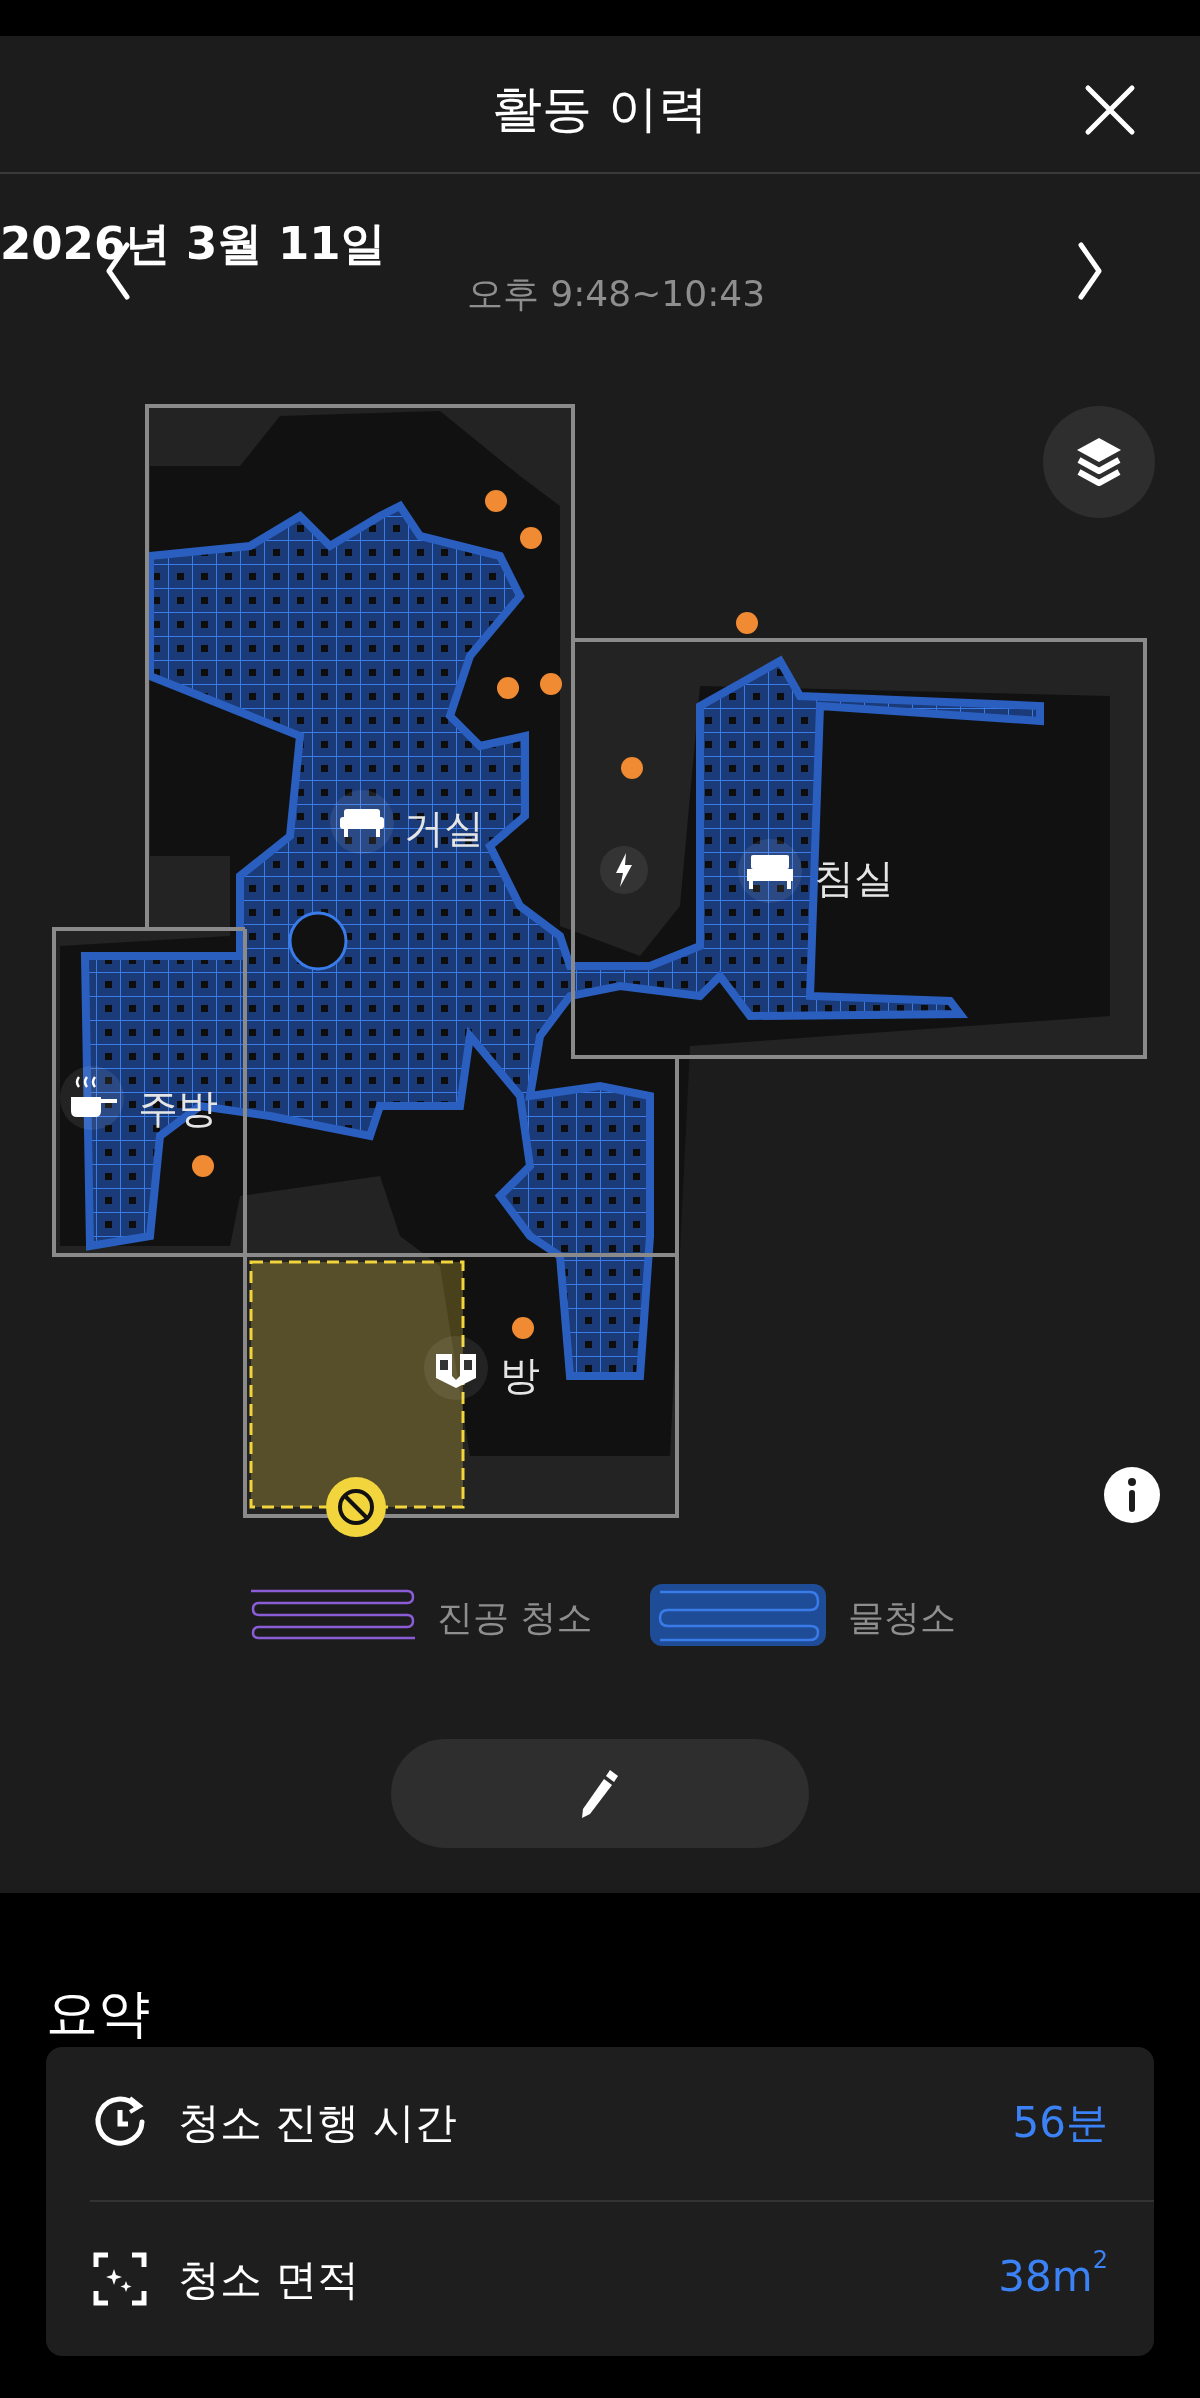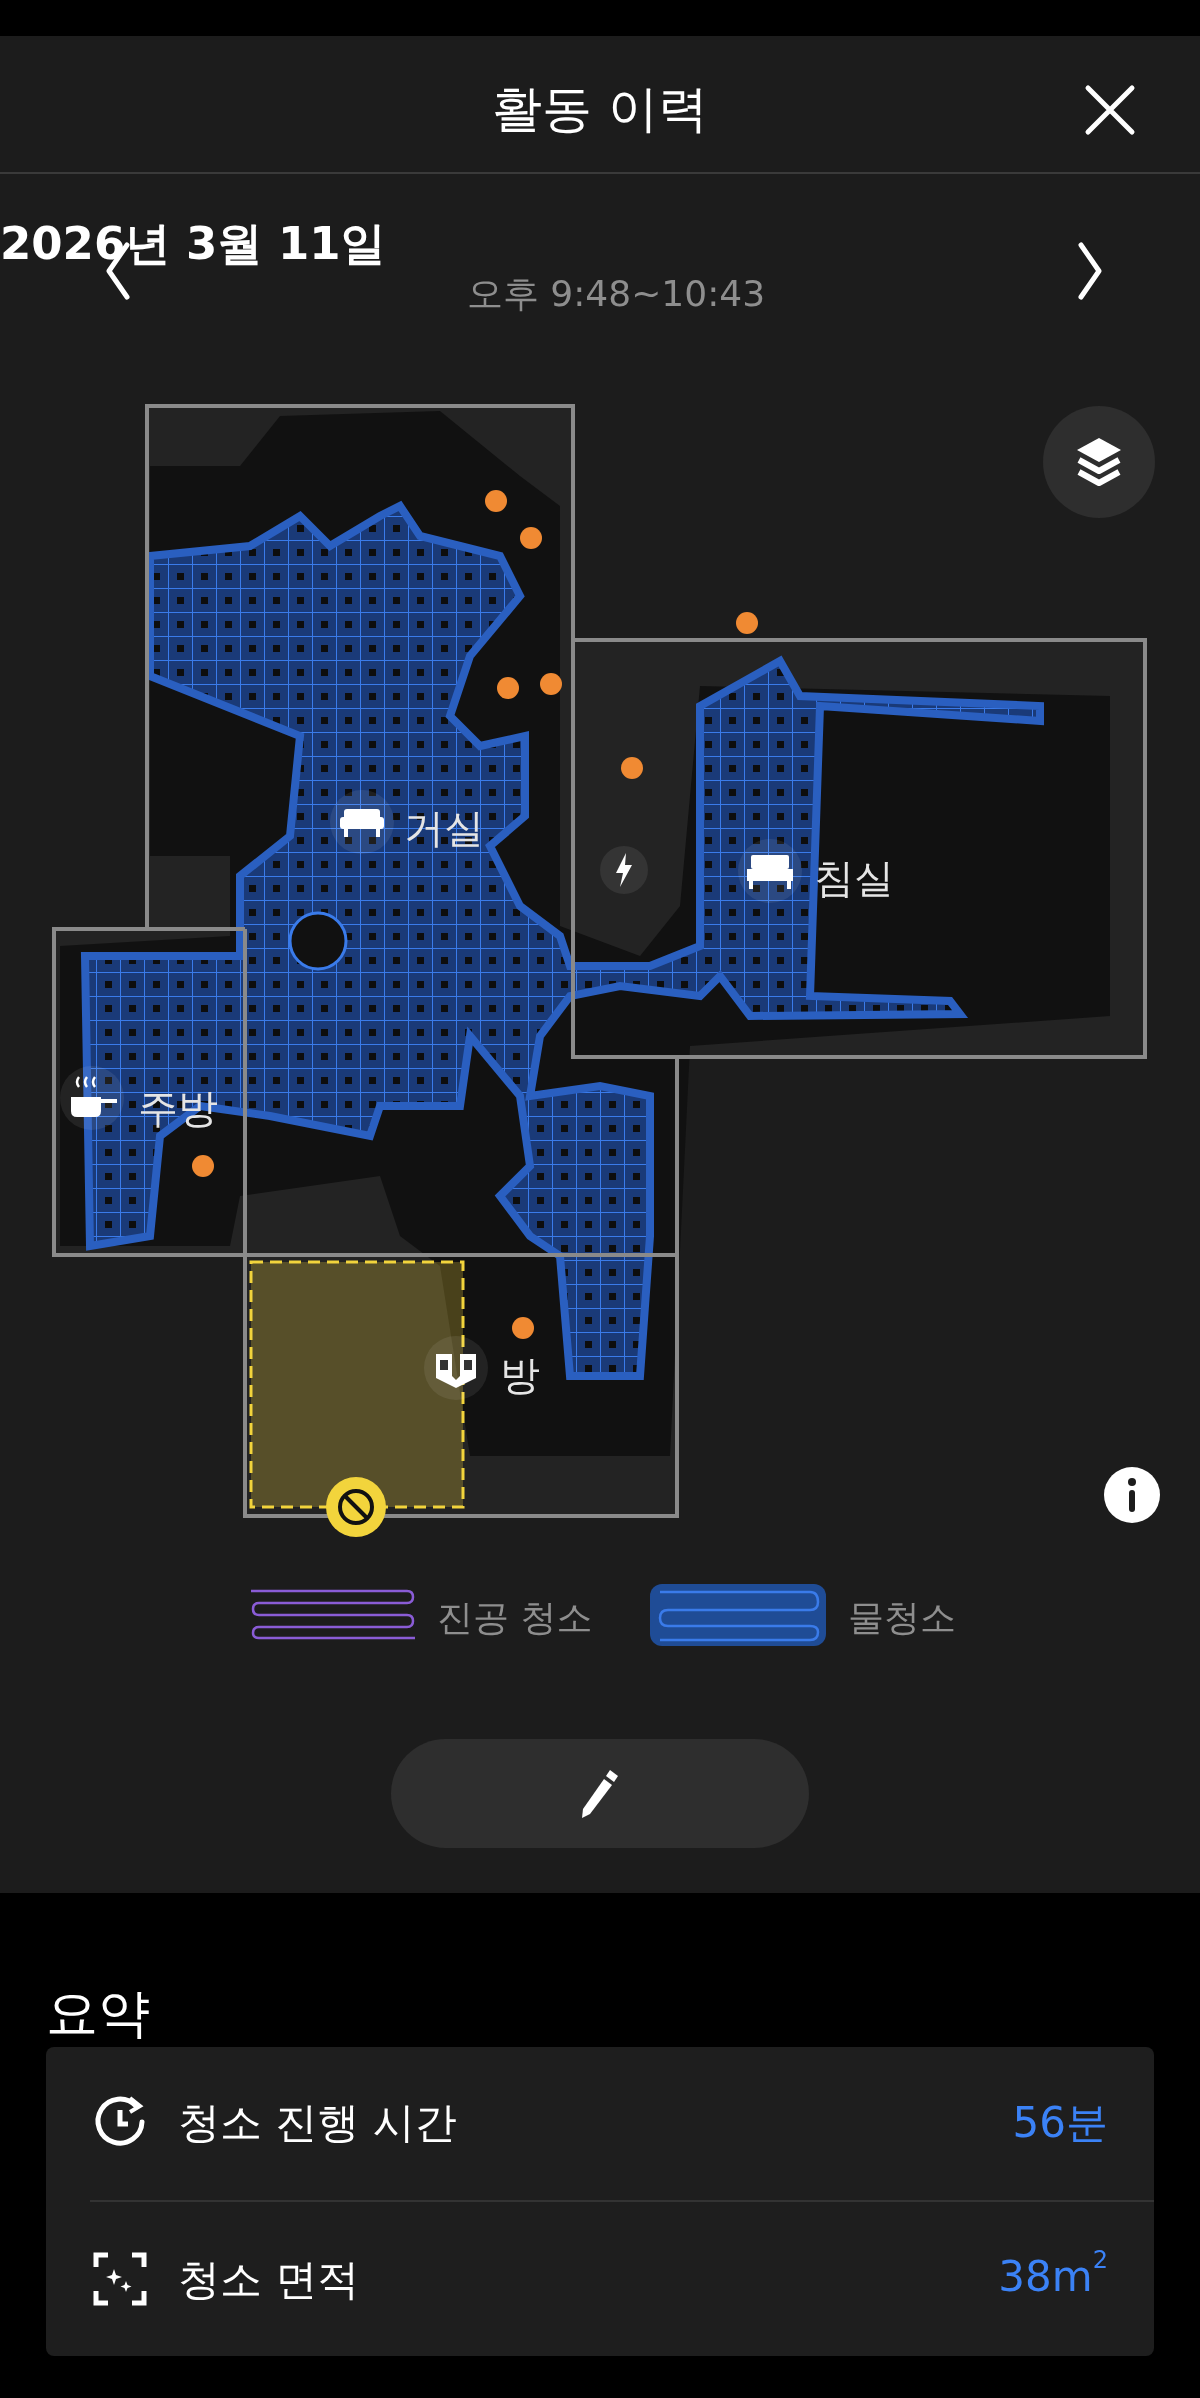--- a/index.html
+++ b/index.html
@@ -15,21 +15,21 @@
   .map { position: absolute; left: 0; top: 330px; width: 1200px; height: 1200px; }
   .layers-btn { position: absolute; left: 1043px; top: 370px; width: 112px; height: 112px; border-radius: 50%; background: #2e2e2e; cursor: pointer; display:flex; align-items:center; justify-content:center; }
   .info-btn { position: absolute; left: 1104px; top: 1431px; width: 56px; height: 56px; border-radius: 50%; background: #fff; cursor: pointer; display:flex; align-items:center; justify-content:center; }
   .room-label { position: absolute; font-size: 40px; color: #e5e5e5; }
   .room-icon { position: absolute; width: 64px; height: 64px; border-radius: 50%; background: rgba(255,255,255,0.08); display:flex; align-items:center; justify-content:center; }
   .legend { position: absolute; top: 1548px; left: 0; width: 1200px; height: 60px; text-align: right; }
   .legend-label { position: absolute; top: 10px; font-size: 36px; color: #8e8e8e; }
   .rules-btn { position: absolute; left: 391px; top: 1703px; width: 418px; height: 109px; border-radius: 55px; background: #2e2e2e; display:flex; align-items:center; justify-content:center; gap: 18px; cursor: pointer; }
   .rules-btn span { font-size: 42px; color: #fff; }
   .summary-title { position: absolute; left: 46px; top: 1945px; font-size: 52px; margin-top: 34px; }
-  .card { position: absolute; left: 46px; top: 2047px; width: 1108px; height: 309px; border-radius: 8px; background: #1e1e1e; }
+  .card { position: absolute; left: 46px; top: 2047px; width: 1108px; height: 309px; border-radius: 16px; background: #1e1e1e; }
   .row { position: absolute; left: 0; width: 1108px; height: 150px; }
   .row .ico { position: absolute; left: 46px; top: 47px; width: 56px; height: 56px; }
   .row .lbl { position: absolute; left: 132px; top: 48px; font-size: 42px; color: #fff; }
   .row .val { position: absolute; right: 46px; top: 48px; font-size: 42px; color: #3b82f6; }
   .row-div { position: absolute; left: 44px; top: 153px; width: 1064px; height: 2px; background: #333; }
   sup { font-size: 24px; vertical-align: top; position: relative; top: -6px; }
 </style>
 </head>
 <body>
 

